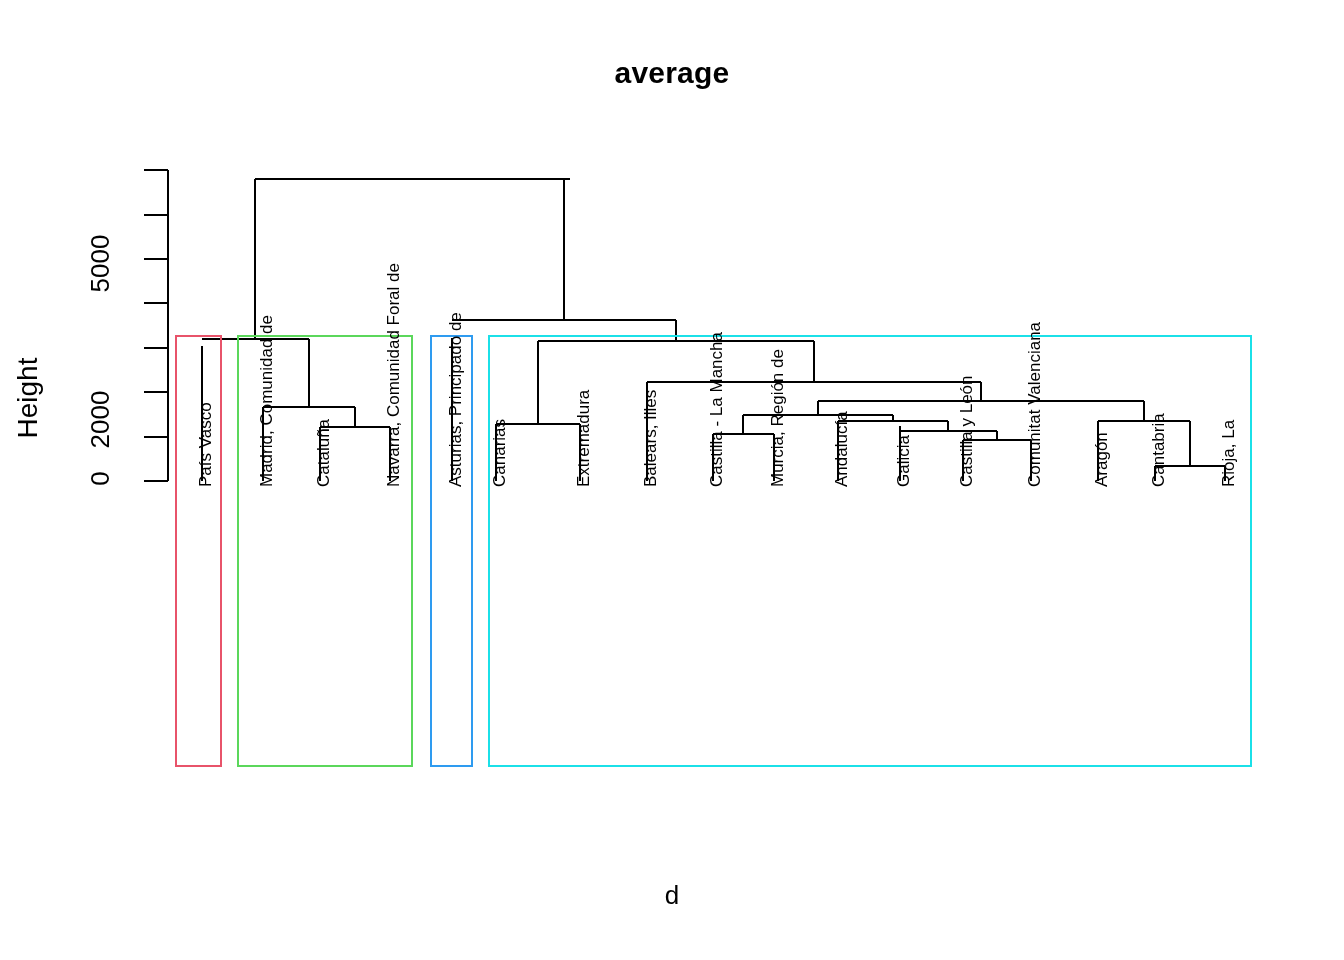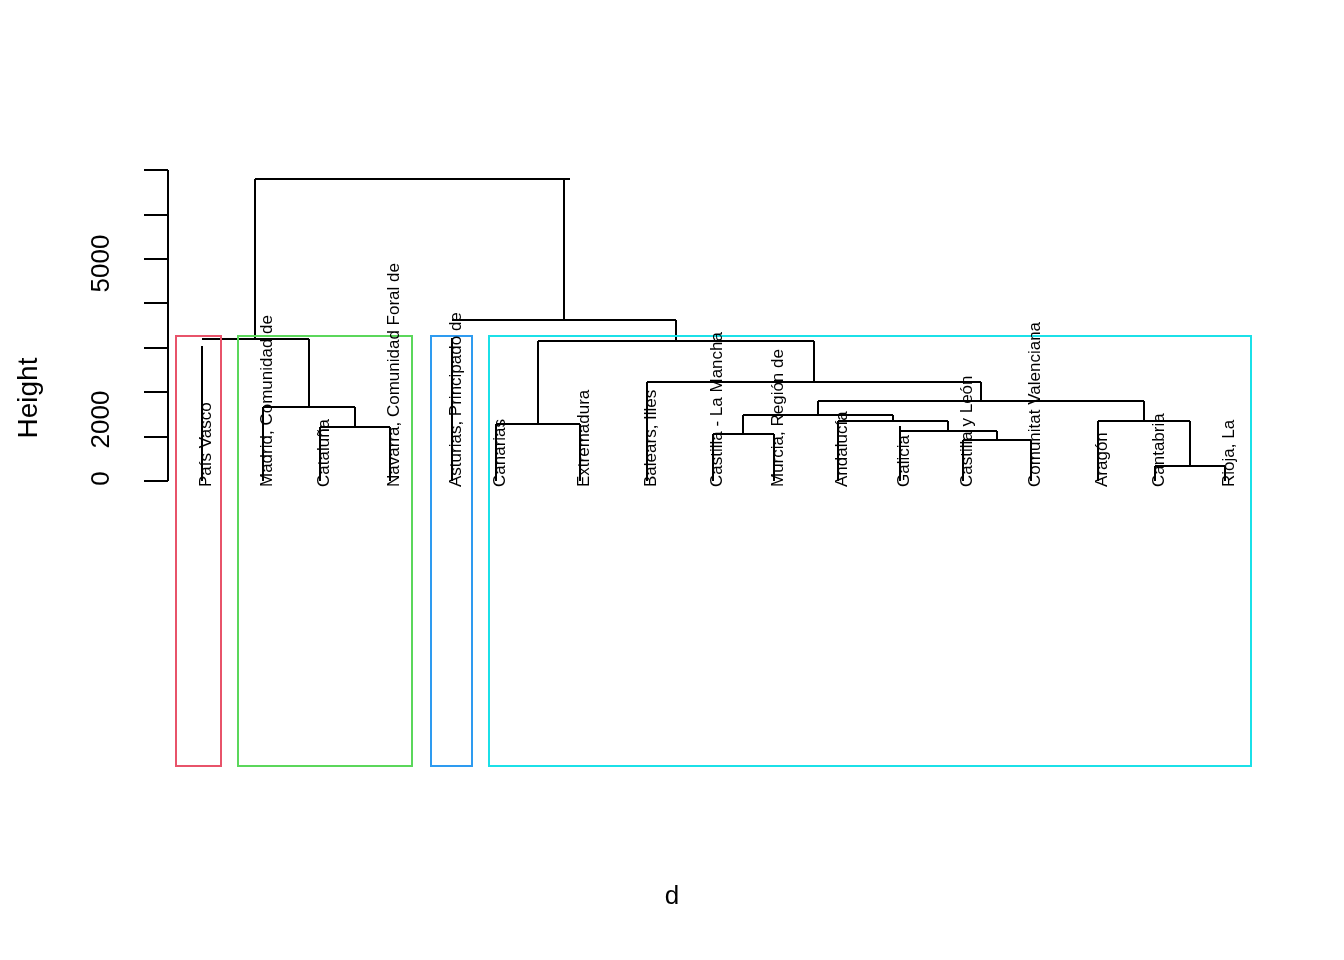--- a/index.html
+++ b/index.html
@@ -27,20 +27,21 @@
   .leaf-label{
     position:absolute;font-size:17px;color:#000;white-space:nowrap;
     transform-origin:left top;transform:rotate(-90deg);
   }
 </style>
 </head>
 <body>
 
 <div id="root">
 
+  <div class="title">average</div>
 
   <div class="ylabel">Height</div>
 
   <div class="ytick-label" style="left:55px;top:463px;">0</div>
   <div class="ytick-label" style="left:55px;top:404px;">2000</div>
   <div class="ytick-label" style="left:55px;top:248px;">5000</div>
 
   <svg class="plot" viewBox="0 0 1344 960">
 
     <g stroke="#000" stroke-width="2.6" fill="none" shape-rendering="crispEdges">

